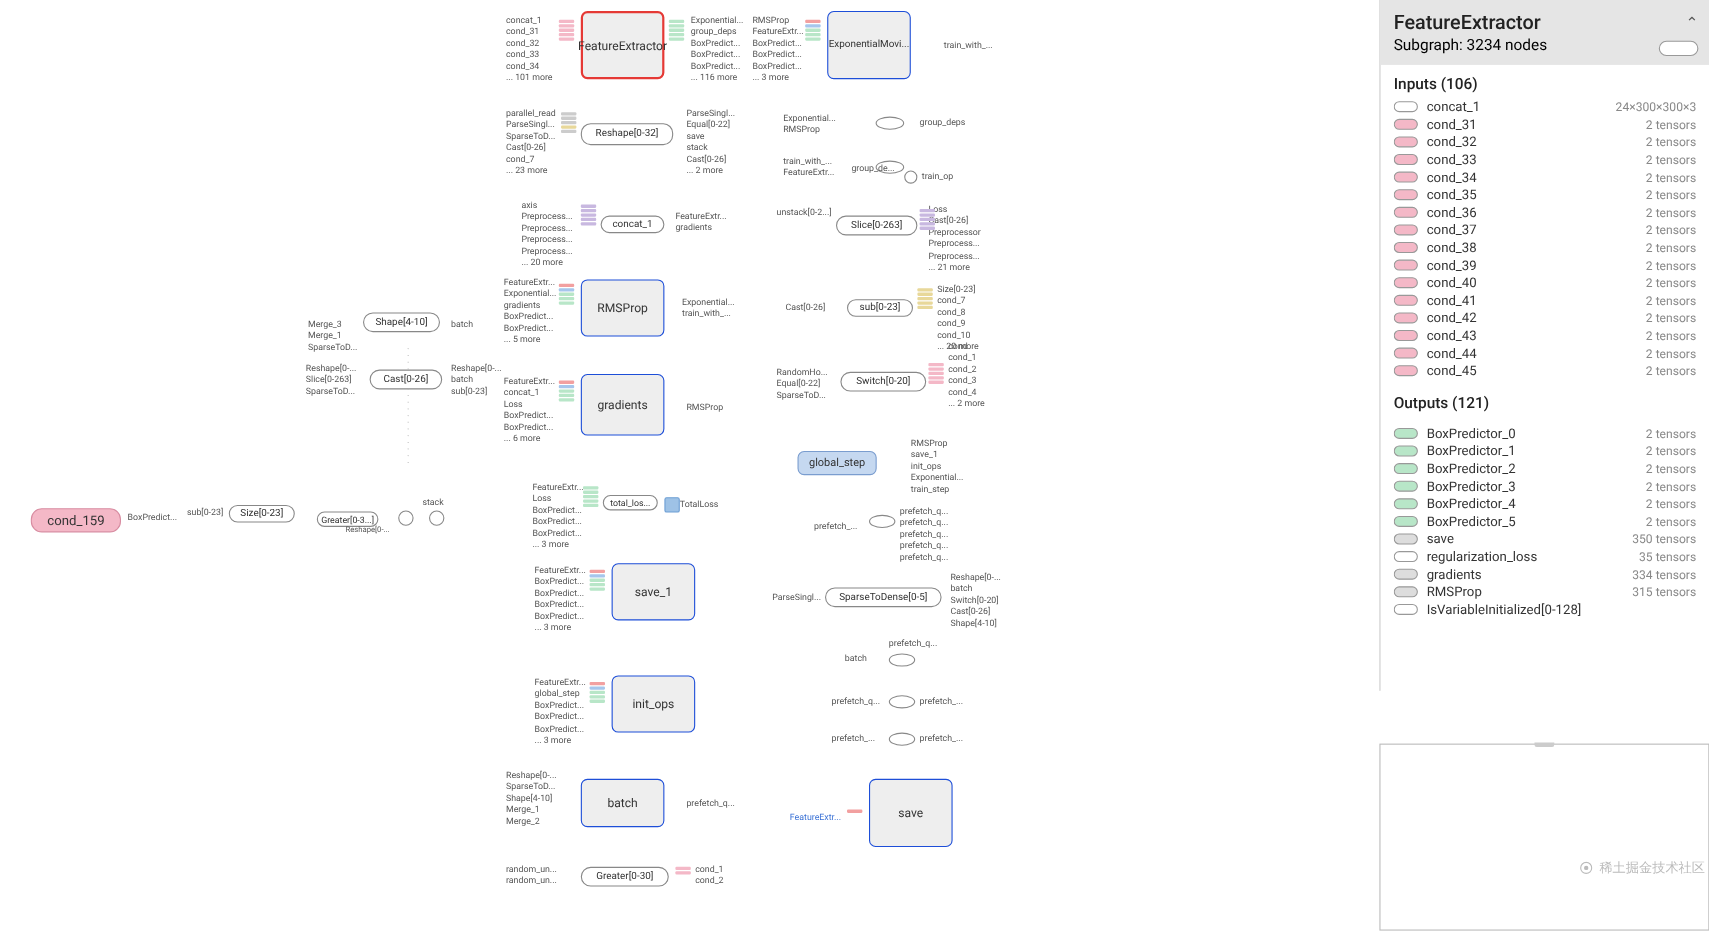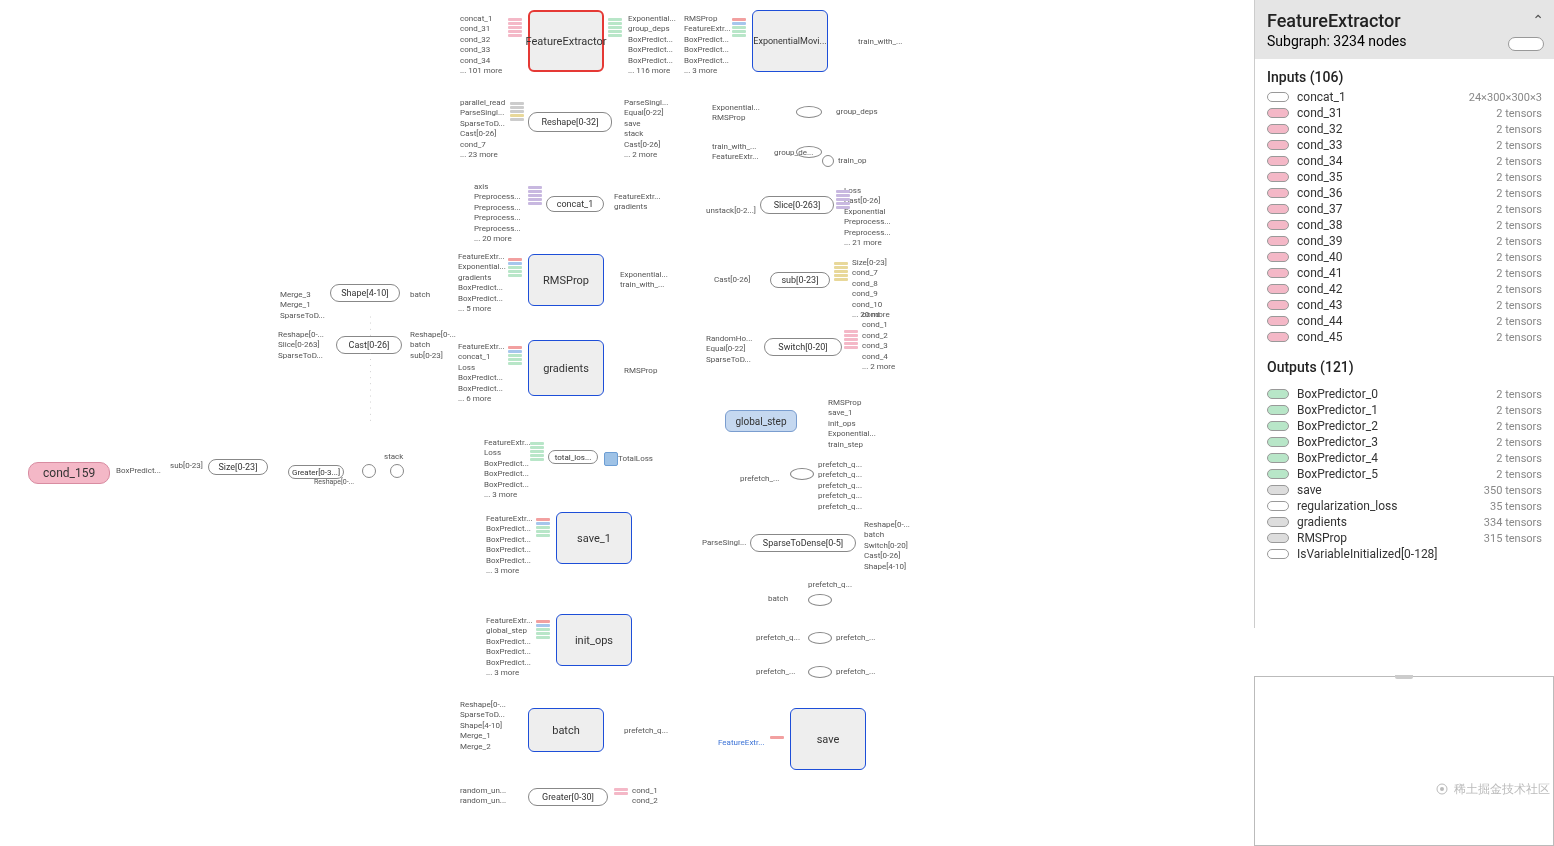--- a/index.html
+++ b/index.html
@@ -195,25 +195,25 @@
       <div>Preprocess...</div>
       <div>... 20 more</div>
   </div>
   <div class="lbl" style="left:614px; top:192px">
       <div class="blue">FeatureExtr...</div>
       <div>gradients</div>
     </div>
 
   
   <div class="op opw" style="left:760px; top:196px; width:74px;height:18px">Slice[0-263]</div>
-  <div class="lbl" style="left:706px; top:206px">unstack[0-2...]</div>
+  <div class="lbl" style="left:706px; top:188px">unstack[0-2...]</div>
   <div class="lbl" style="left:844px; top:186px">
     <div>Loss</div>
       <div>Cast[0-26]</div>
-      <div>Exponential</div>
+      <div>Preprocessor</div>
       <div>Preprocess...</div>
       <div>Preprocess...</div>
       <div>... 21 more</div>
   </div>
   <div class="ports pp-purple" style="left:836px; top:190px">
       <span></span>
       <span></span>
       <span></span>
       <span></span>
       <span></span>

